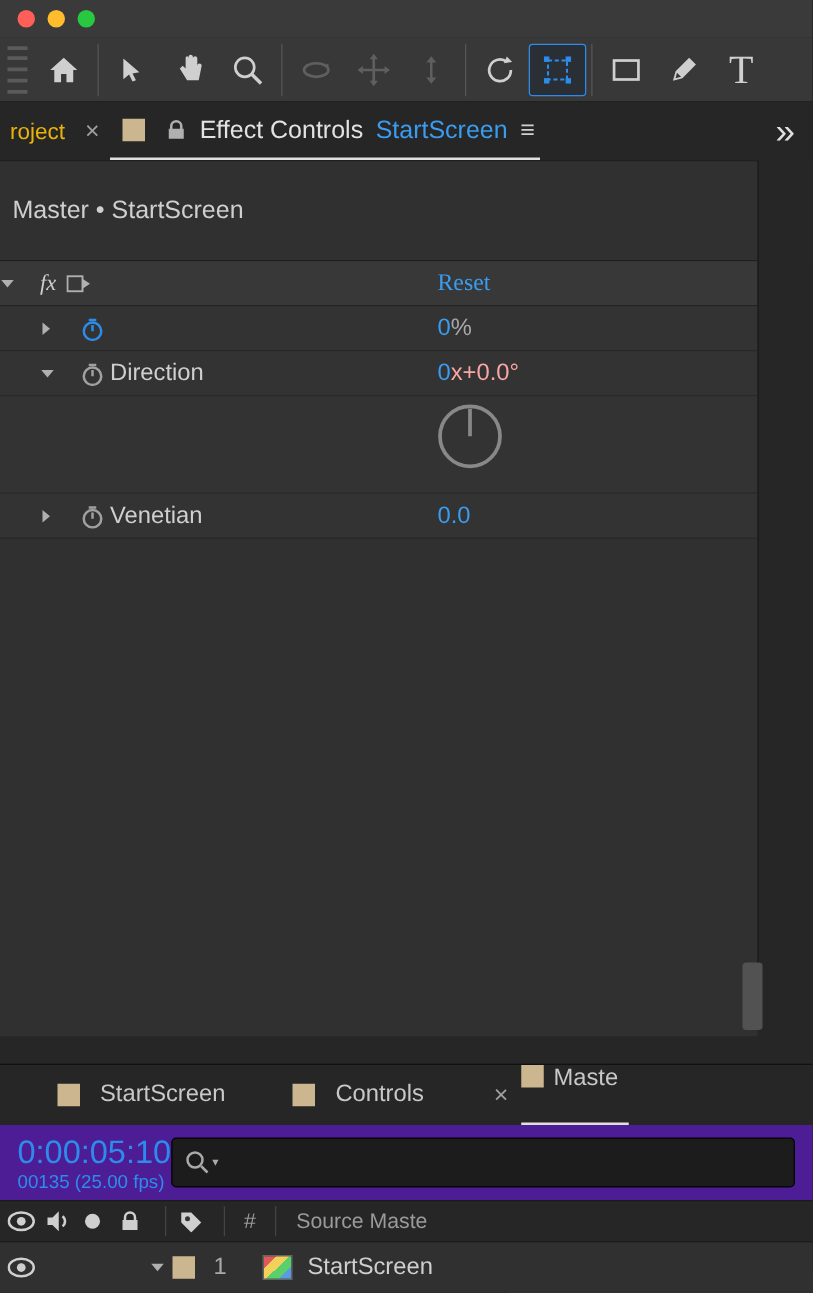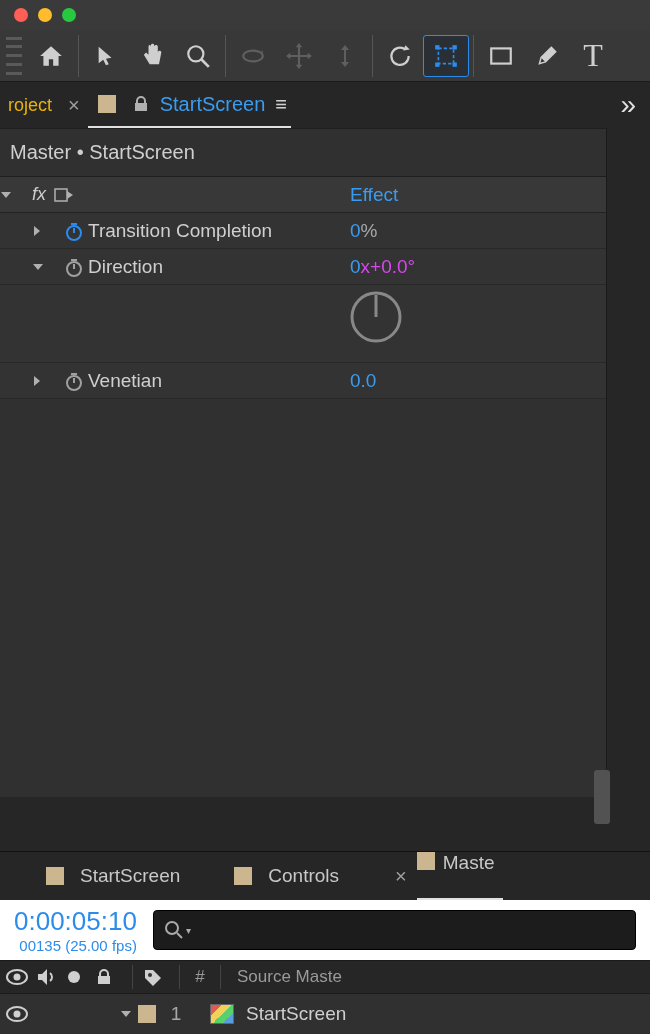--- a/index.html
+++ b/index.html
@@ -75,38 +75,38 @@
   .tab-link { color: #3a9cf0; font-size: 20px; }
   .overflow {
     margin-left: auto;
     color: #e0e0e0;
     font-size: 28px;
     padding: 0 14px;
   }
 
   .master {
     background: #303030;
-    padding: 12px 10px;
+    padding: 28px 10px;
     color: #cfcfcf;
     font-size: 20px;
     border-top: 1px solid #1f1f1f;
     border-bottom: 1px solid #1f1f1f;
   }
 
   .eff-panel {
     width: 606px;
     background: #303030;
   }
   .row {
     height: 36px;
     display: flex;
     align-items: center;
     font-size: 19px;
   }
-  .row-header { background: #383838; border-bottom: 1px solid #222;}
+  .row-header { background: #383838; border-bottom: 1px solid #222; font-family: Liberation Serif, serif;}
   .row-sub { background: #333333; border-bottom: 1px solid #282828;}
   .twirl {
     width: 28px; text-align: center; color: #a0a0a0; font-size: 14px;
   }
   .indent1 { width: 32px; }
   .sw-icon { margin: 0 4px; }
   .prop-name { color: #cfcfcf; flex: 0 0 auto; }
   .val-col { position: absolute; left: 350px; }
   .val { color: #3a9cf0; }
   .row { position: relative; }
@@ -157,24 +157,23 @@
   .comp-sep { width: 30px; }
   .comp-close { color: #a0a0a0; font-size: 20px; padding: 0 2px;}
   .active-tab-line {
     border-bottom: 2px solid #e0e0e0;
     height: 48px; display: flex; 
   }
 
   .tc-row {
     display: flex; align-items: center;
     height: 60px;
-    background: #ffffff;
+    background: #4c1d95;
     padding: 0 14px;
-    gap: 16px;
-    text-align: right;
+    gap: 0;
   }
   .tc-block { display: flex; flex-direction: column; }
   .tc-main { color: #2d8ceb; font-size: 26px; font-weight: 500; }
   .tc-sub { color: #2d8ceb; font-size: 15px; }
   .search-box {
     flex: 1;
     height: 40px;
     background: #1c1c1c;
     border: 1px solid #000;
     border-radius: 4px;
@@ -305,20 +304,21 @@
 </div>
 
 <div class="panel-tabs">
   <span class="tab-left">roject</span>
   <span class="tab-x">×</span>
   <div class="tab-main">
     <div class="tab-sq"></div>
     <svg width="18" height="18">
         <path fill="#b0b0b0" d="M4 8V6a5 5 0 0 1 10 0v2h1v8H3V8h1zm2 0h6V6a3 3 0 0 0-6 0v2z"></path>
       </svg>
+    <span class="tab-title">Effect Controls</span>
     <span class="tab-link">StartScreen</span>
     <span style="color:#cfcfcf;font-size:20px;">≡</span>
   </div>
   <span class="overflow">»</span>
 </div>
 
 <div class="master">Master • StartScreen</div>
 
 <div class="eff-panel">
 
@@ -328,38 +328,37 @@
           <path fill="#b0b0b0" d="M1 3l5 6 5-6z"></path>
         </svg>
     </span>
     <span class="sw-icon" style="font-style:italic;color:#cfcfcf;font-size:18px;">fx</span>
     <span class="sw-icon">
       <svg width="20" height="18">
           <rect x="1" y="3" width="12" height="12" fill="none" stroke="#b0b0b0" stroke-width="1.5"></rect>
           <path fill="#b0b0b0" d="M13 5l6 4-6 4z"></path>
         </svg>
     </span>
-    <span class="val-col val">Effect</span>
+    <span class="val-col val">Reset</span>
   </div>
 
   <div class="row row-sub">
     <span class="indent1"></span>
     <span class="twirl">
       <svg width="10" height="12">
           <path fill="#b0b0b0" d="M2 1l6 5-6 5z"></path>
         </svg>
     </span>
     <span class="sw-icon">
       <svg width="20" height="20">
           <circle cx="10" cy="12" r="7" fill="none" stroke="#2d8ceb" stroke-width="2"></circle>
           <rect x="7" y="2" width="6" height="2" fill="#2d8ceb"></rect>
           <line x1="10" y1="12" x2="10" y2="7" stroke="#2d8ceb" stroke-width="2"></line>
         </svg>
     </span>
-    <span class="prop-name">Transition Completion</span>
     <span class="val-col">
       <span class="val">0</span><span style="color:#a8a8a8;">%</span>
     </span>
   </div>
 
   <div class="row row-sub">
     <span class="indent1"></span>
     <span class="twirl">
       <svg width="12" height="12">
           <path fill="#b0b0b0" d="M1 3l5 6 5-6z"></path>
@@ -367,21 +366,21 @@
     </span>
     <span class="sw-icon">
       <svg width="20" height="20">
           <circle cx="10" cy="12" r="7" fill="none" stroke="#a0a0a0" stroke-width="2"></circle>
           <rect x="7" y="2" width="6" height="2" fill="#a0a0a0"></rect>
           <line x1="10" y1="12" x2="10" y2="7" stroke="#a0a0a0" stroke-width="2"></line>
         </svg>
     </span>
     <span class="prop-name">Direction</span>
     <span class="val-col">
-      <span class="val">0</span><span style="color:#d946ef;">x+0.0°</span>
+      <span class="val">0</span><span style="color:#fca5a5;">x+0.0°</span>
     </span>
   </div>
 
   <div class="dial-row">
     <span class="dial">
       <svg width="56" height="56">
           <circle cx="28" cy="28" r="24" fill="none" stroke="#888" stroke-width="3"></circle>
           <line x1="28" y1="28" x2="28" y2="6" stroke="#888" stroke-width="3"></line>
         </svg>
     </span>

